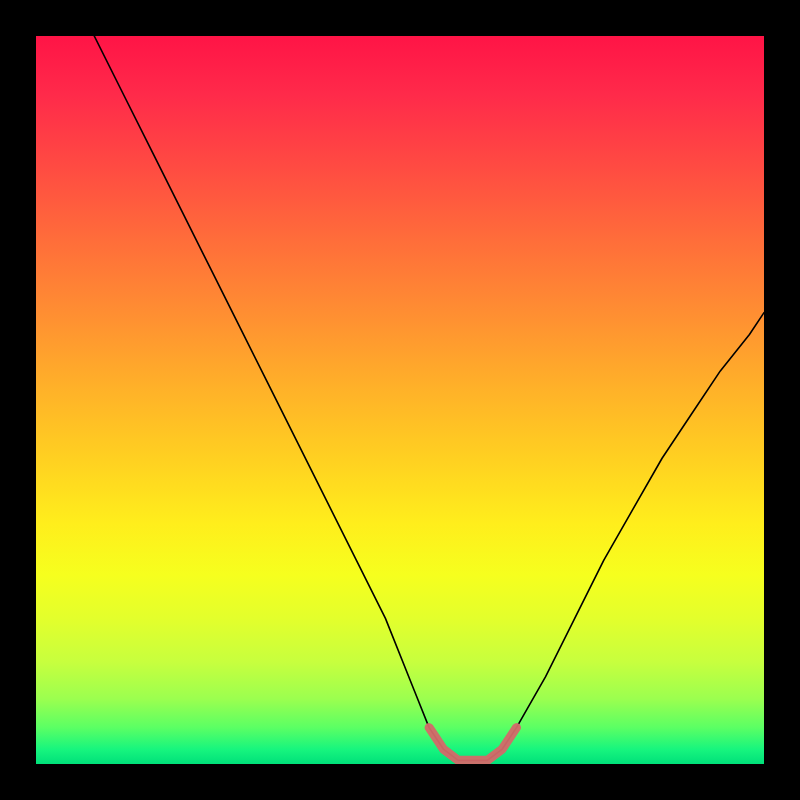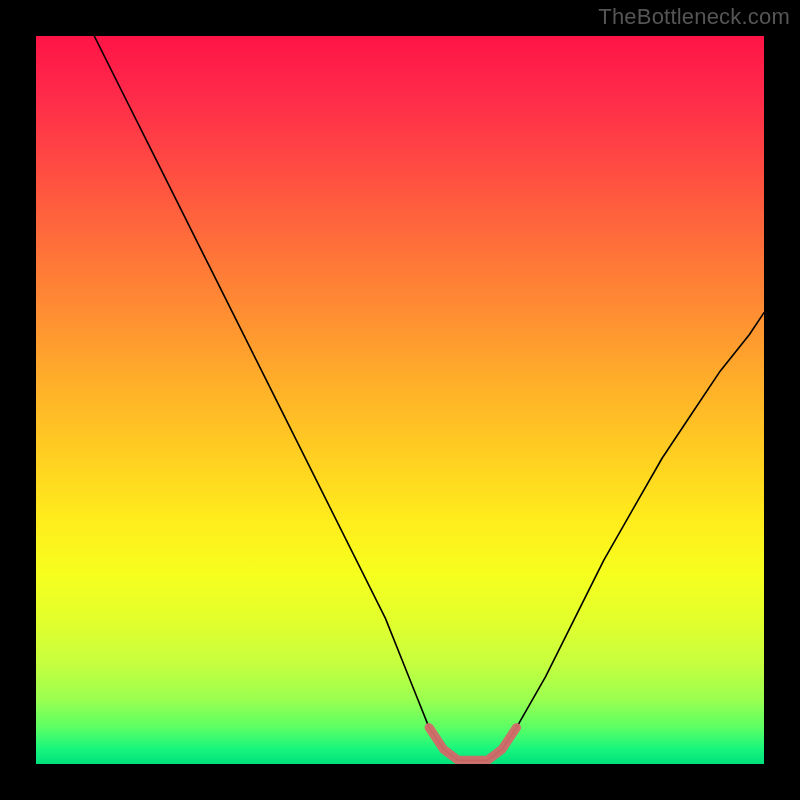--- a/index.html
+++ b/index.html
@@ -76,21 +76,20 @@
     fill: none;
     stroke-linecap: round;
     stroke-linejoin: round;
     opacity: 0.95;
   }
 </style>
 </head>
 <body>
 
 <div class="frame">
-  <div class="watermark">TheBottleneck.com</div>
 
   <div class="plot">
     <div class="plot-bg"></div>
 
     <svg class="curve" viewBox="0 0 100 100" preserveAspectRatio="none">
       <path id="curve-path" class="curve-main" d="M8.00 0.00 L12.00 8.00 L16.00 16.00 L20.00 24.00 L24.00 32.00 L28.00 40.00 L32.00 48.00 L36.00 56.00 L40.00 64.00 L44.00 72.00 L48.00 80.00 L52.00 90.00 L54.00 95.00 L56.00 98.00 L58.00 99.50 L62.00 99.50 L64.00 98.00 L66.00 95.00 L70.00 88.00 L74.00 80.00 L78.00 72.00 L82.00 65.00 L86.00 58.00 L90.00 52.00 L94.00 46.00 L98.00 41.00 L100.00 38.00" vector-effect="non-scaling-stroke"></path>
       <path id="marker-path" class="marker" d="M54.00 95.00 L56.00 98.00 L58.00 99.50 L62.00 99.50 L64.00 98.00 L66.00 95.00" vector-effect="non-scaling-stroke"></path>
     </svg>
   </div>
 </div>

